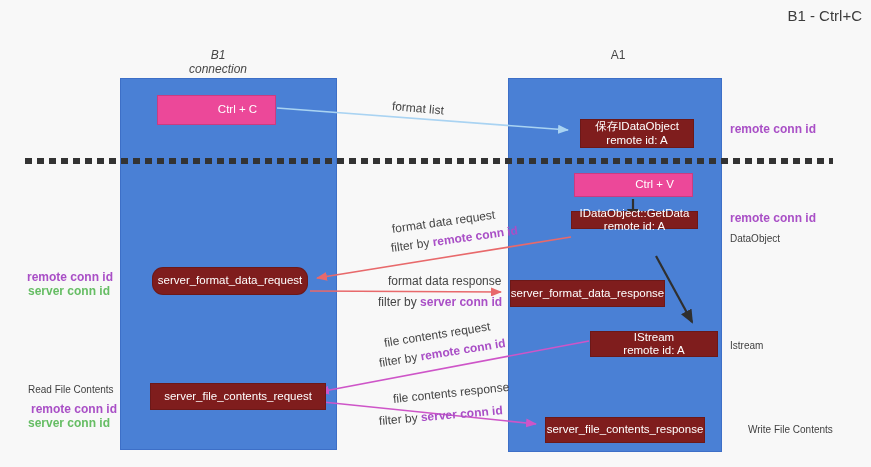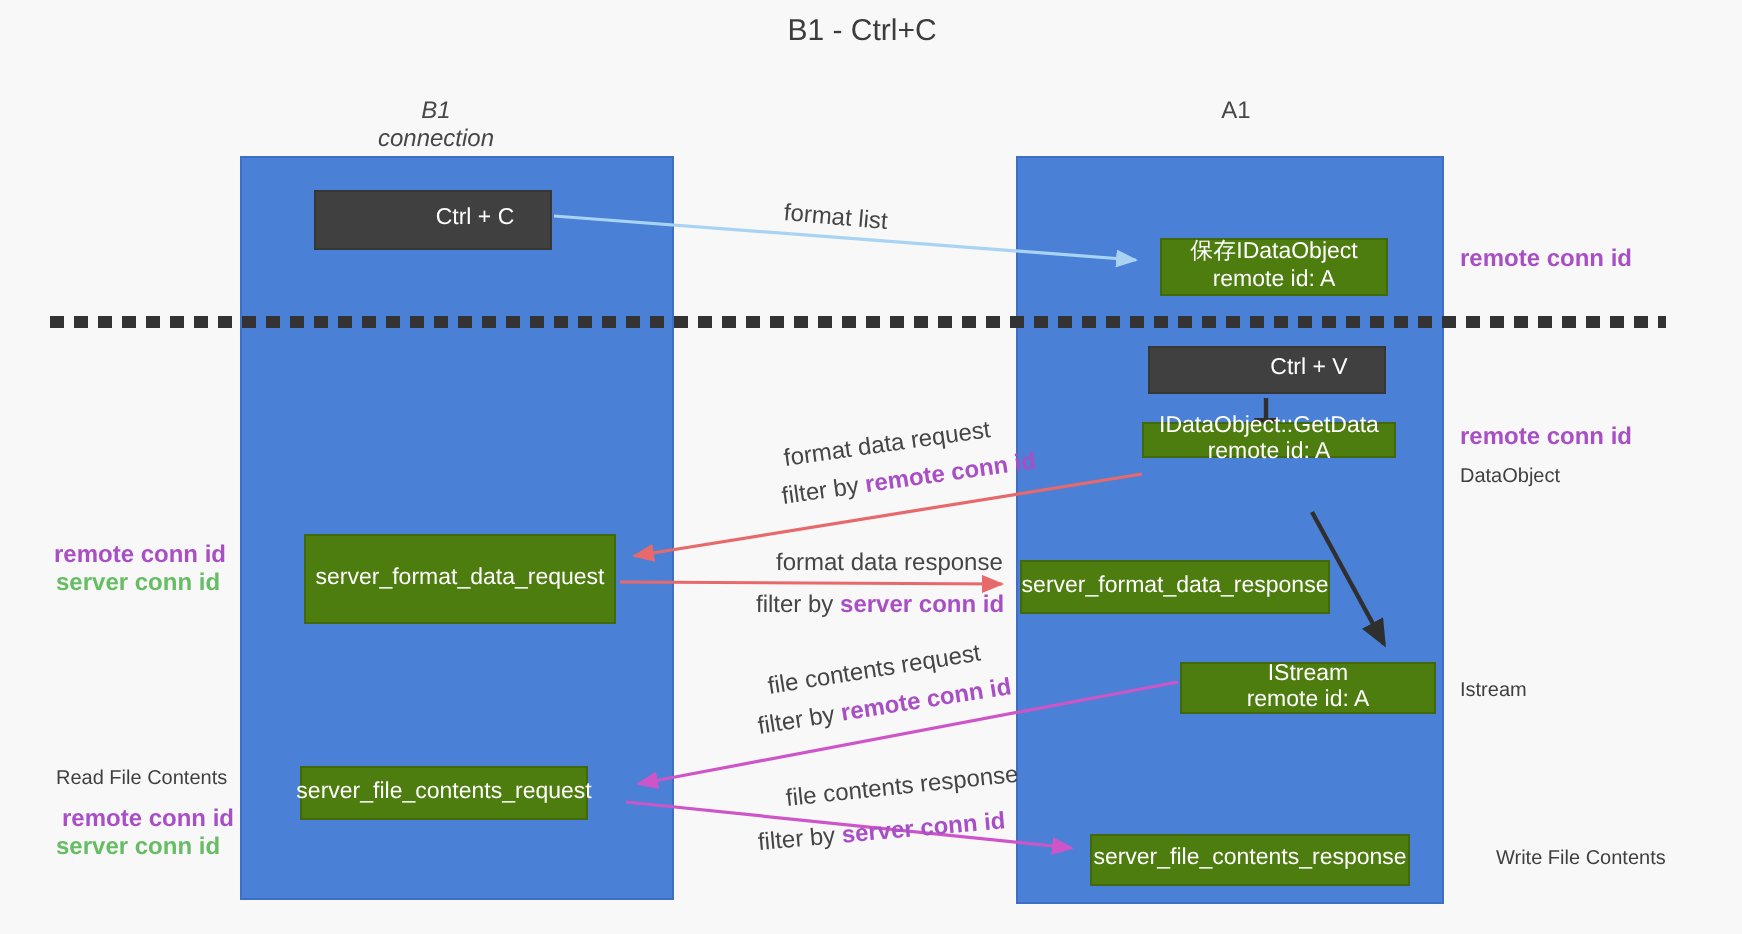--- a/index.html
+++ b/index.html
@@ -4,40 +4,40 @@
 <style>
   html,body{margin:0;padding:0;}
   body{
     width:871px;height:467px;position:relative;overflow:hidden;
     background:#f8f8f8;
     font-family:"Liberation Sans", sans-serif;
     -webkit-font-smoothing:antialiased;
   }
   .abs{position:absolute;}
   .title{
-    left:0;top:6px;width:862px;text-align:center;
+    left:0;top:6px;width:862px;text-align:right;
     font-size:15px;line-height:19px;color:#3c3c3c;
   }
   .lane-header{
     width:140px;text-align:center;font-size:12px;line-height:14px;color:#474747;
   }
   .lane{
     background:#4a80d5;border:1px solid #3d6fc7;box-sizing:border-box;
   }
   .dash-line{
     left:25px;top:158px;width:808px;height:6px;
     background:repeating-linear-gradient(90deg,#333 0 7px,transparent 7px 12px);
   }
   .node{
     display:flex;flex-direction:column;align-items:center;justify-content:center;
     color:#ffffff;font-size:11.5px;line-height:13.5px;text-align:center;
     box-sizing:border-box;border:1px solid rgba(0,0,0,0.15);white-space:nowrap;
   }
-  .node.green{background:#404040;padding-left:42px;}
-  .node.orange{background:#4d7c0f;text-align:right;}
+  .node.green{background:#ec4899;padding-left:42px;}
+  .node.orange{background:#7f1d1d;text-align:right;}
   .elabel{
     font-size:12px;color:#454545;white-space:nowrap;transform-origin:left center;
   }
   .conn-id{font-weight:bold;color:#a94fc6;}
   .side-purple{font-size:12px;font-weight:bold;color:#a94fc6;white-space:nowrap;}
   .side-green{font-size:12px;font-weight:bold;color:#66bd64;white-space:nowrap;}
   .side-plain{font-size:10px;color:#3f3f3f;white-space:nowrap;}
   svg.arrows{left:0;top:0;pointer-events:none;}
 </style>
 </head>
@@ -95,34 +95,34 @@
 
 <div class="abs node green" style="left:574px;top:173px;width:119px;height:24px;">
   <div>Ctrl + V</div>
 </div>
 
 <div class="abs node orange" style="left:571px;top:211px;width:127px;height:18px;">
   <div>IDataObject::GetData</div>
   <div>remote id: A</div>
 </div>
 
-<div class="abs node orange" style="left:152px;top:267px;width:156px;height:45px;">
+<div class="abs node orange" style="left:152px;top:267px;width:156px;height:28px;border-radius:11px;">
   <div>server_format_data_request</div>
 </div>
 
 <div class="abs node orange" style="left:510px;top:280px;width:155px;height:27px;">
   <div>server_format_data_response</div>
 </div>
 
 <div class="abs node orange" style="left:590px;top:331px;width:128px;height:26px;">
   <div>IStream</div>
   <div>remote id: A</div>
 </div>
 
-<div class="abs node orange" style="left:150px;top:383px;width:144px;height:27px;">
+<div class="abs node orange" style="left:150px;top:383px;width:176px;height:27px;">
   <div>server_file_contents_request</div>
 </div>
 
 <div class="abs node orange" style="left:545px;top:417px;width:160px;height:26px;">
   <div>server_file_contents_response</div>
 </div>
 
 <div class="abs elabel" style="left:392px;top:99px;transform:rotate(5deg);">format list</div>
 
 <div class="abs elabel" style="left:392px;top:222px;transform:rotate(-8deg);">format data request</div>

